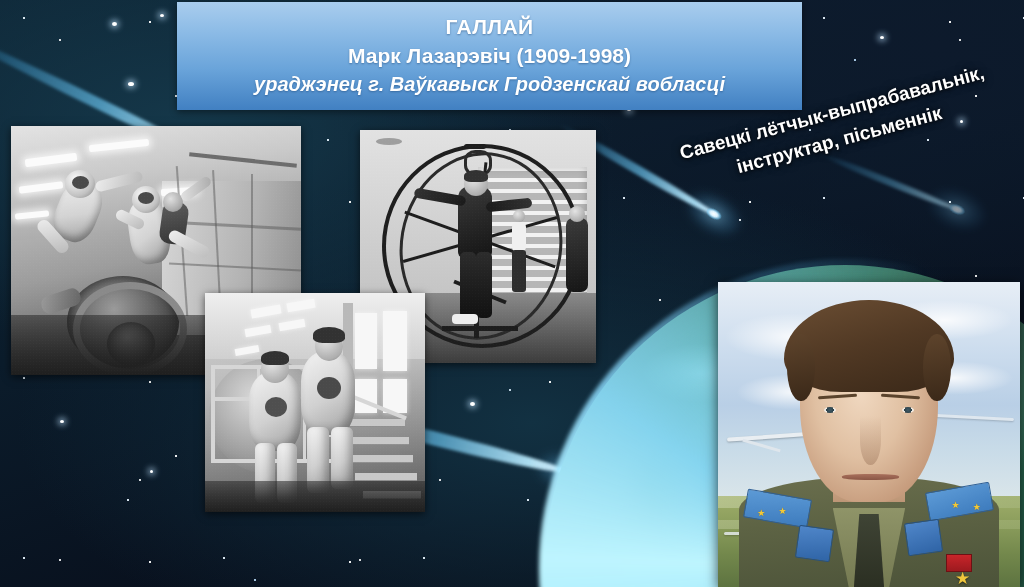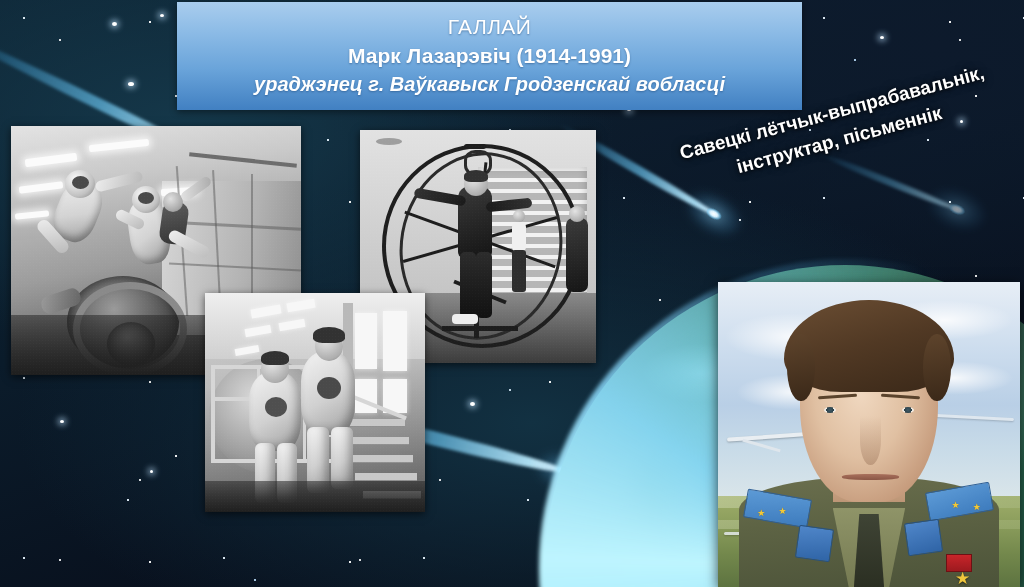--- a/index.html
+++ b/index.html
@@ -139,21 +139,21 @@
 
   
   #title-banner{
     position:absolute;left:177px;top:2px;width:625px;height:108px;
     background:linear-gradient(180deg,#a9cdee 0%,#8cbbe6 28%,#6aa4da 62%,#4180c2 100%);
     box-shadow:0 2px 7px rgba(0,0,0,.45);
     color:#ffffff;
     display:flex;flex-direction:column;align-items:center;justify-content:center;
     text-align:center;line-height:1.18;
   }
-  #title-banner .l1{font-size:21px;font-weight:normal;letter-spacing:.4px;
+  #title-banner .l1{font-size:21px;font-weight:bold;letter-spacing:.4px;
       text-shadow:0 1px 2px rgba(30,70,115,.5);}
   #title-banner .l2{font-size:21px;font-weight:bold;margin-top:4px;
       text-shadow:0 1px 2px rgba(30,70,115,.5);}
   #title-banner .l3{font-size:20px;font-style:italic;font-weight:600;margin-top:4px;
       text-shadow:0 1px 2px rgba(30,70,115,.5);}
 
   
   #subtitle{
     position:absolute;left:640px;top:150px;width:390px;
     transform:rotate(-15deg);transform-origin:left top;
@@ -533,21 +533,21 @@
       <div class="pt-brow" style="right:33%;top:37%;width:13%;transform:rotate(4deg);"></div>
       <div class="pt-eye" style="left:35%;top:41%;"></div>
       <div class="pt-eye" style="right:35%;top:41%;"></div>
       <div class="pt-nose"></div>
       <div class="pt-mouth"></div>
     </div>
   </div>
 
   <div id="title-banner">
     <div class="l1">ГАЛЛАЙ</div>
-    <div class="l2">Марк Лазарэвіч (1914-1991)</div>
+    <div class="l2">Марк Лазарэвіч (1909-1998)</div>
     <div class="l3">ураджэнец г. Ваўкавыск Гродзенскай вобласці</div>
   </div>
 
   <div id="subtitle">
     <div>Савецкі лётчык-выпрабавальнік,</div>
     <div>інструктар, пісьменнік</div>
   </div>
 
 
 </div>

